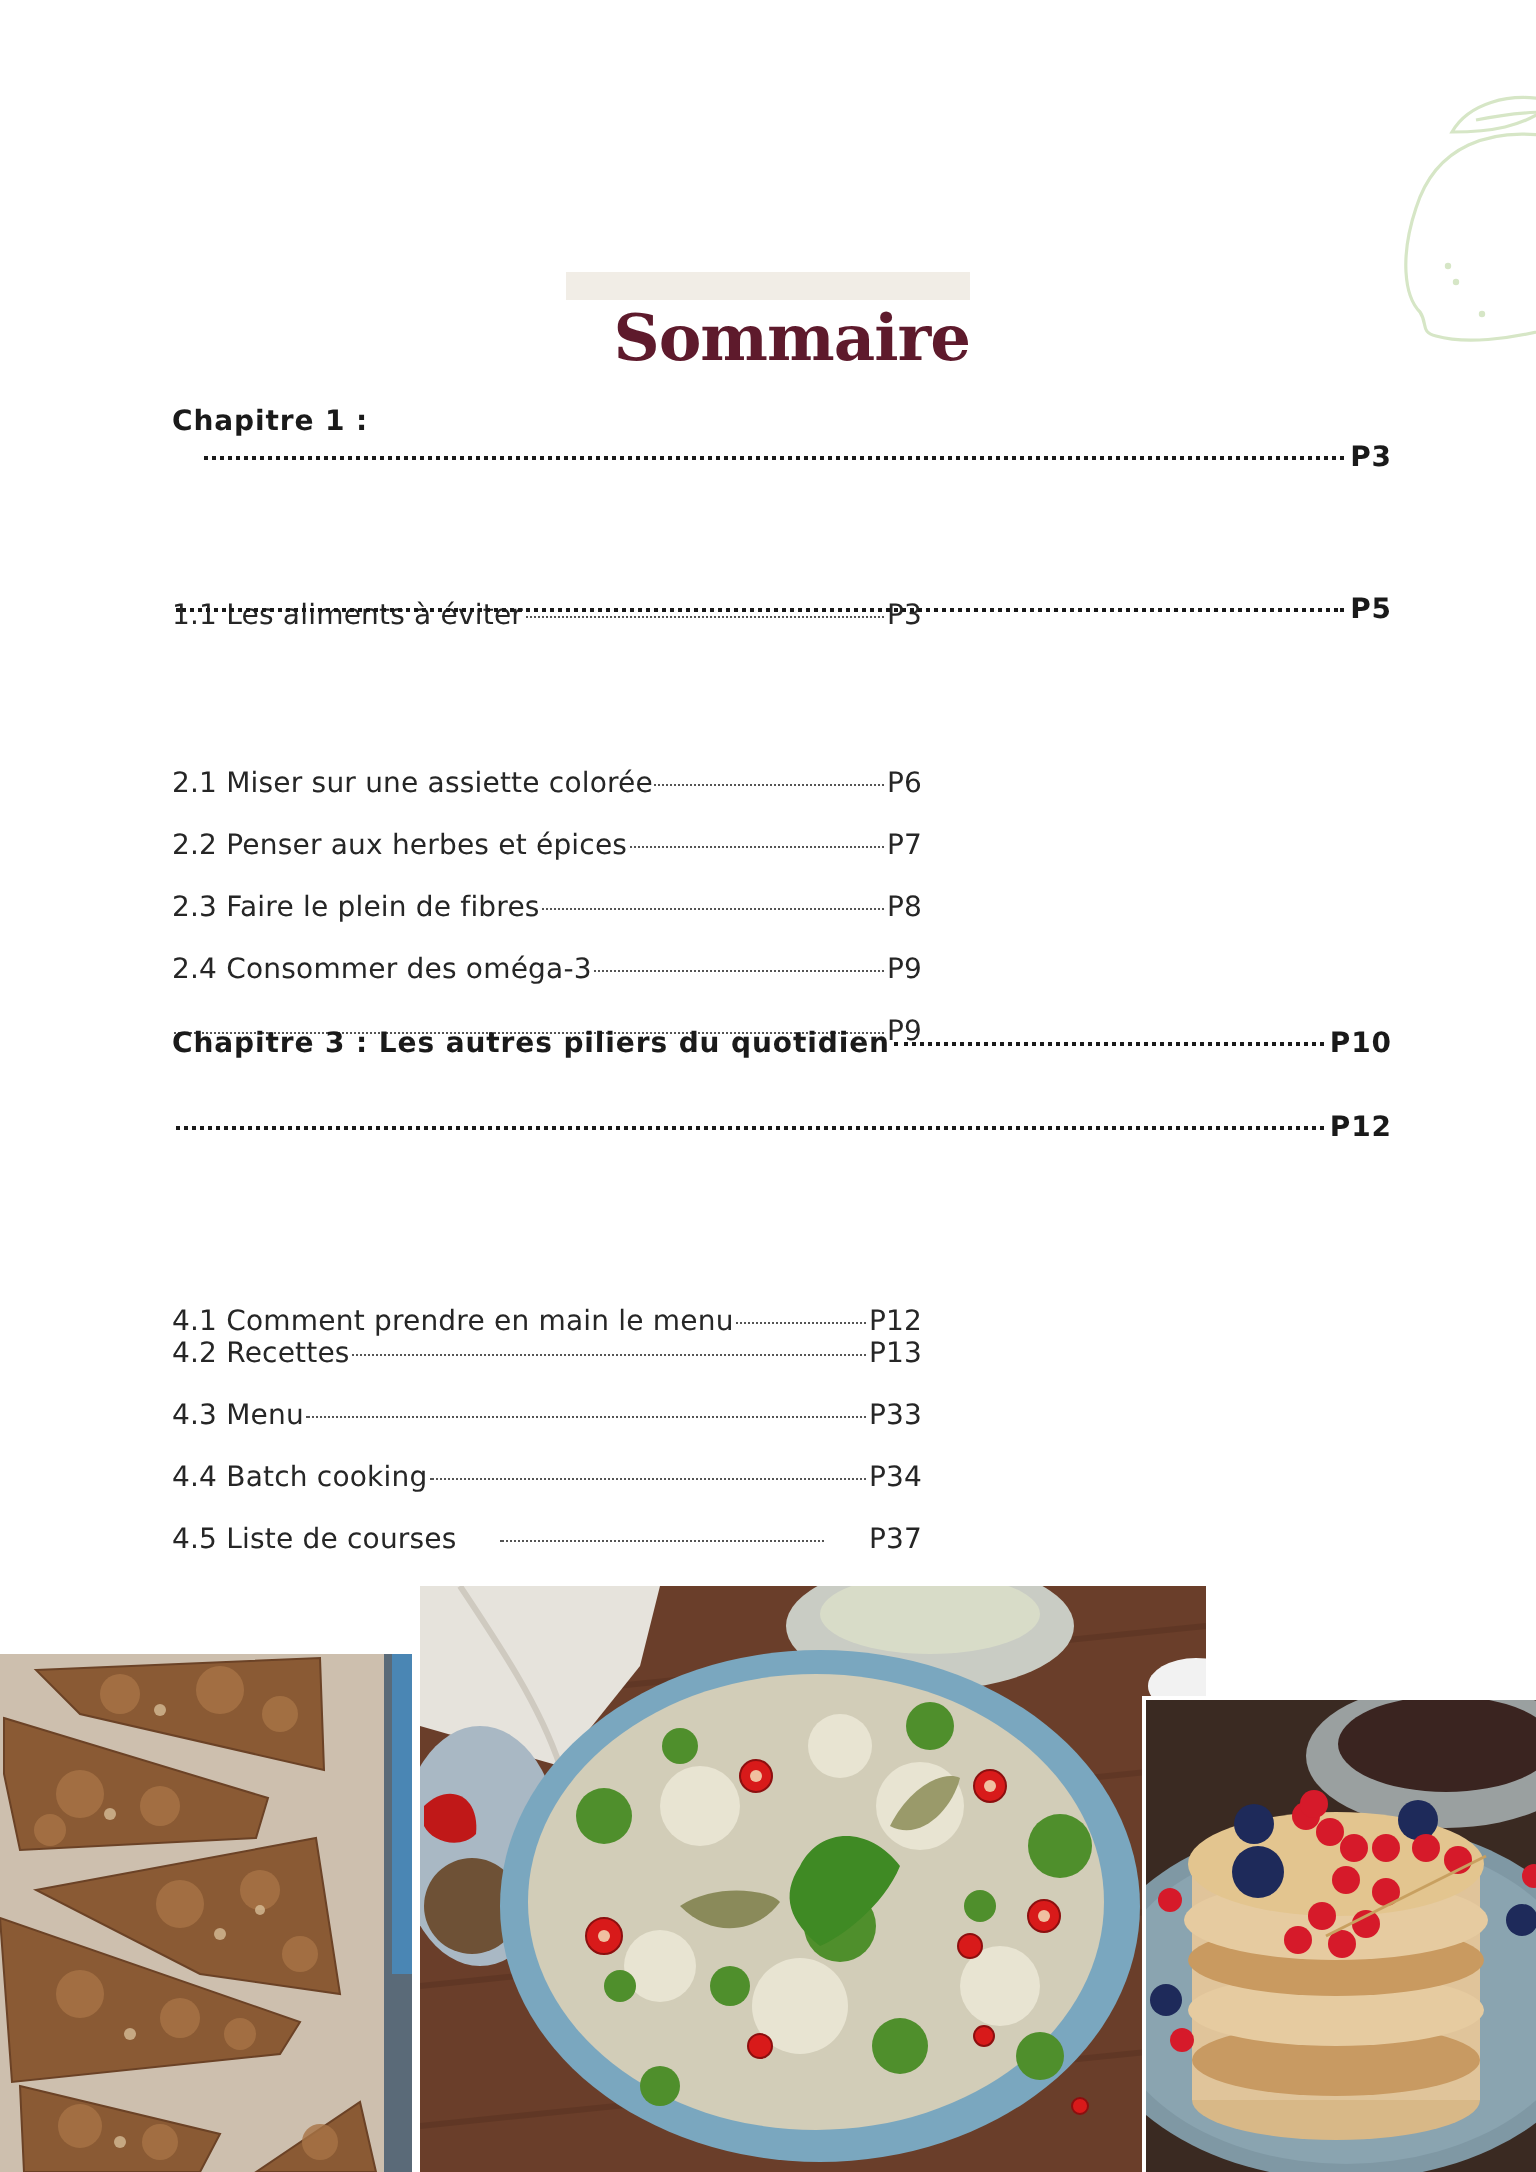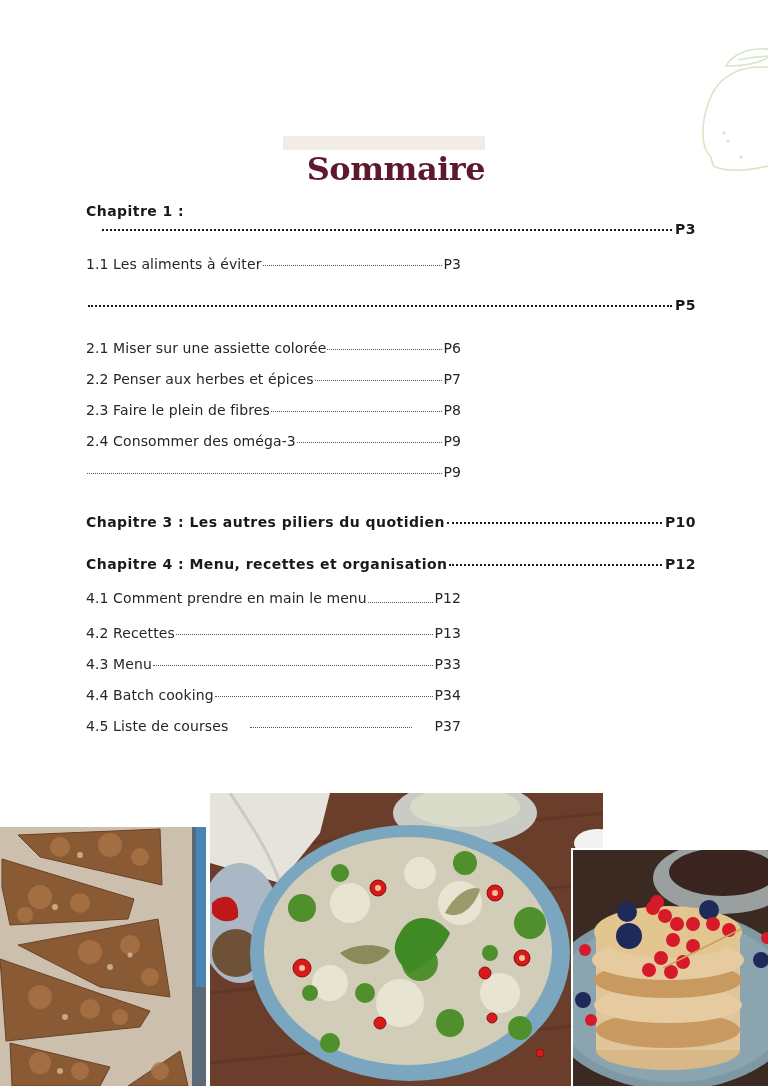--- a/index.html
+++ b/index.html
@@ -20,21 +20,21 @@
   .title {
     position: absolute; left: 0; top: 18px; width: 202px; text-align: right;
     font-family: "DejaVu Serif", serif; font-weight: bold; font-size: 32px;
     color: #5e1a2c; letter-spacing: -0.5px; line-height: 48px; margin-top: 24px;
   }
 
   
   .toc { position: absolute; left: 86px; top: 0; width: 612px; }
   .row { position: absolute; left: 0; display: flex; align-items: baseline; white-space: nowrap; }
   .chap { font-weight: bold; font-size: 14px; letter-spacing: 0.45px; color: #1a1a1a; width: 610px; }
-  .sub { font-size: 14px; color: #262626; width: 375px; letter-spacing: 0.1px; }
+  .sub { font-size: 14px; color: #262626; width: 375px; letter-spacing: 0.1px; margin-top: 44px; }
   .leader { flex: 1; overflow: hidden; margin: 0 1px; }
   .chap .leader { border-bottom: 2px dotted #1a1a1a; height: 0; margin: 0 3px 0 2px; transform: translateY(-3px); }
   .sub .leader { border-bottom: 1px dotted #555; height: 0; transform: translateY(-3px); }
   .pg { font-weight: inherit; }
   .chap-heading { position: absolute; left: 0; font-weight: bold; font-size: 14px; letter-spacing: 0.45px; color: #1a1a1a; }
 
   
   .photo { position: absolute; overflow: hidden; }
   .photo svg { display: block; }
   .photo-tart { left: 0; top: 827px; width: 206px; height: 259px; }
@@ -105,25 +105,24 @@
       <span class="pg">P9</span>
     </div>
 
     <div class="row chap" style="top:514px;">
       <span>Chapitre 3 : Les autres piliers du quotidien</span>
       <span class="leader"></span>
       <span class="pg">P10</span>
     </div>
 
     <div class="row chap" style="top:556px;">
-      <span>Chapitre 4 : Menu, recettes et organisation</span>
       <span class="leader"></span>
       <span class="pg">P12</span>
     </div>
-    <div class="row sub" style="top:590px;align-items:flex-end;">
+    <div class="row sub" style="top:609px;">
       <span>4.1 Comment prendre en main le menu</span>
       <span class="leader"></span>
       <span class="pg">P12</span>
     </div>
     <div class="row sub" style="top:625px;">
       <span>4.2 Recettes</span>
       <span class="leader"></span>
       <span class="pg">P13</span>
     </div>
     <div class="row sub" style="top:656px;">

